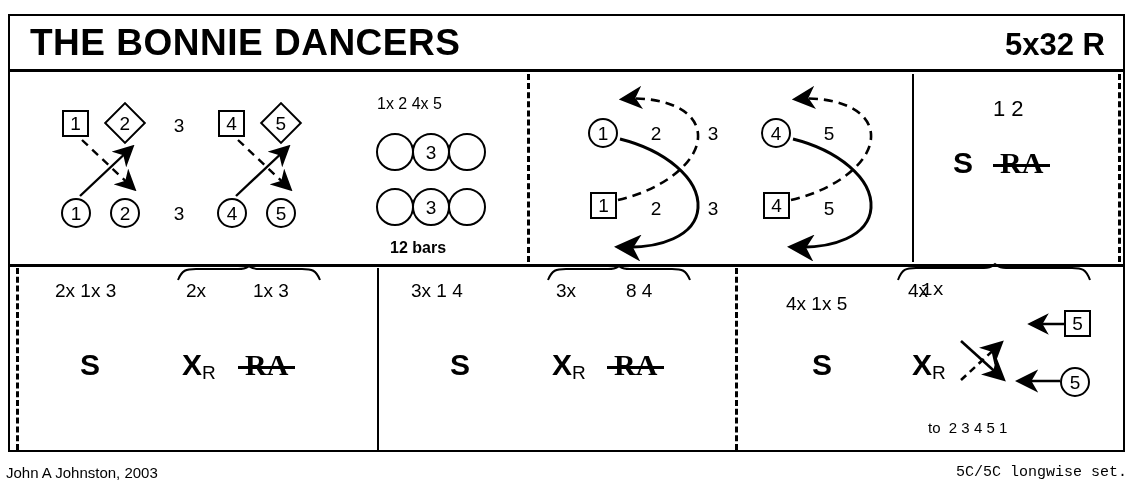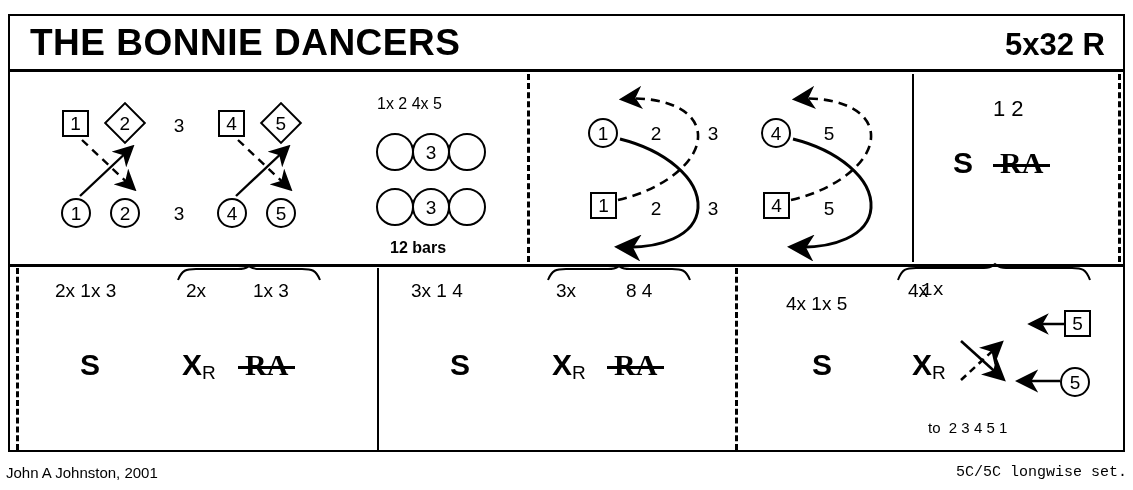--- a/index.html
+++ b/index.html
@@ -258,16 +258,16 @@
     <div class="tok tok-circ" style="left:1060px;top:367px;">
         <span>5</span>
       </div>
     <svg style="left:1016px;top:373px;" width="48" height="18">
       <line x1="44" y1="8" x2="4" y2="8" stroke="#000" stroke-width="2.6" marker-end="url(#ah)"></line>
     </svg>
 
     <div class="t small" style="left:928px;top:420px;"><span>to</span>&nbsp;&nbsp;<span>2 3 4 5 1</span></div>
   </div>
 
-  <div class="foot foot-l">John A Johnston, 2001</div>
+  <div class="foot foot-l">John A Johnston, 2003</div>
   <div class="foot foot-r">5C/5C longwise set.</div>
 
 </div>
 
 </body></html>

